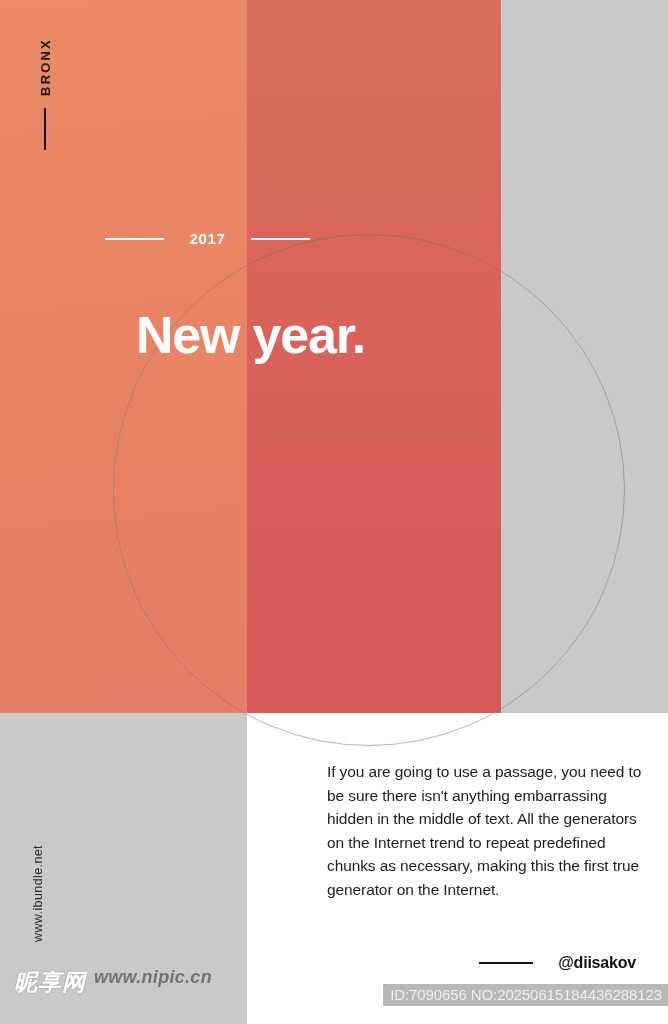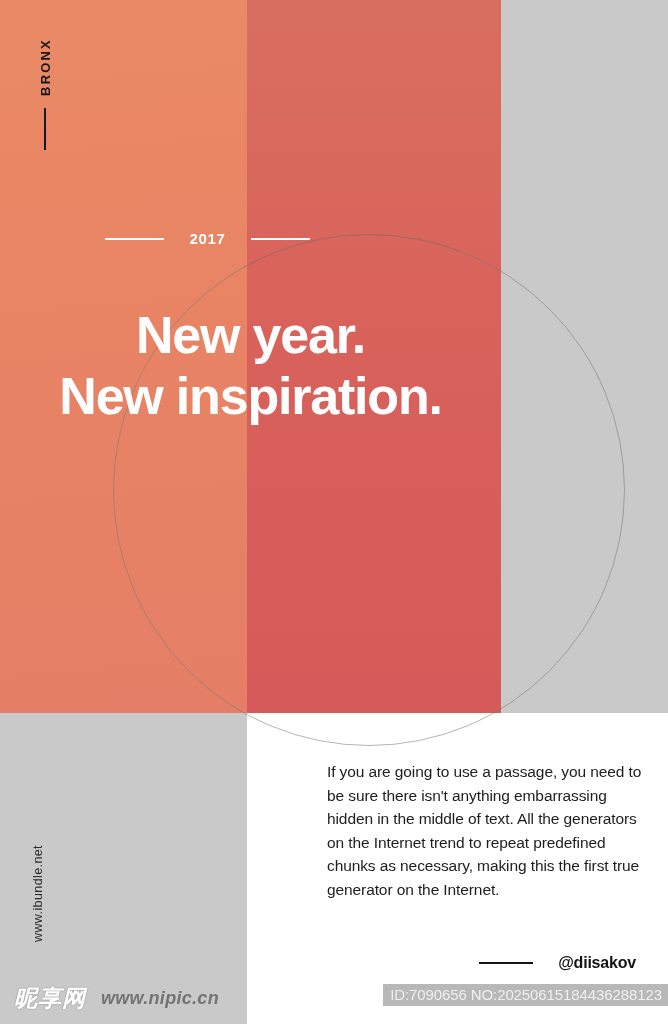--- a/index.html
+++ b/index.html
@@ -164,24 +164,24 @@
   .signature-handle {
     font-size:16px;
     font-weight:bold;
     color:#141416;
     letter-spacing:-0.2px;
   }
 
   
   .watermark-left {
     position:absolute;
-    left:14px; bottom:10px;
-    display:flex;
-    align-items:center;
-    gap:15px;
+    left:14px; bottom:26px;
+    display:flex;
+    align-items:flex-start;
+    gap:8px;
   }
   .watermark-logo {
     font-size:23px;
     font-weight:bold;
     font-style:italic;
     color:#ffffff;
     letter-spacing:1px;
     text-shadow:
        1px 0 0 #b4b4b4, -1px 0 0 #b4b4b4,
        0 1px 0 #b4b4b4, 0 -1px 0 #b4b4b4;
@@ -223,21 +223,20 @@
   </div>
 
   <div class="year-row">
     <span class="year-rule"></span>
     <span class="year-label">2017</span>
     <span class="year-rule"></span>
   </div>
 
   <div class="headline">
     <div>New year.</div>
-    <div>New inspiration.</div>
   </div>
 
   <p class="body-copy">If you are going to use a passage, you need to be sure there isn't anything embarrassing hidden in the middle of text. All the generators on the Internet trend to repeat predefined chunks as necessary, making this the first true generator on the Internet.</p>
 
   <div class="vert-site">www.ibundle.net</div>
 
   <div class="signature">
     <span class="signature-rule"></span>
     <span class="signature-handle">@diisakov</span>
   </div>

